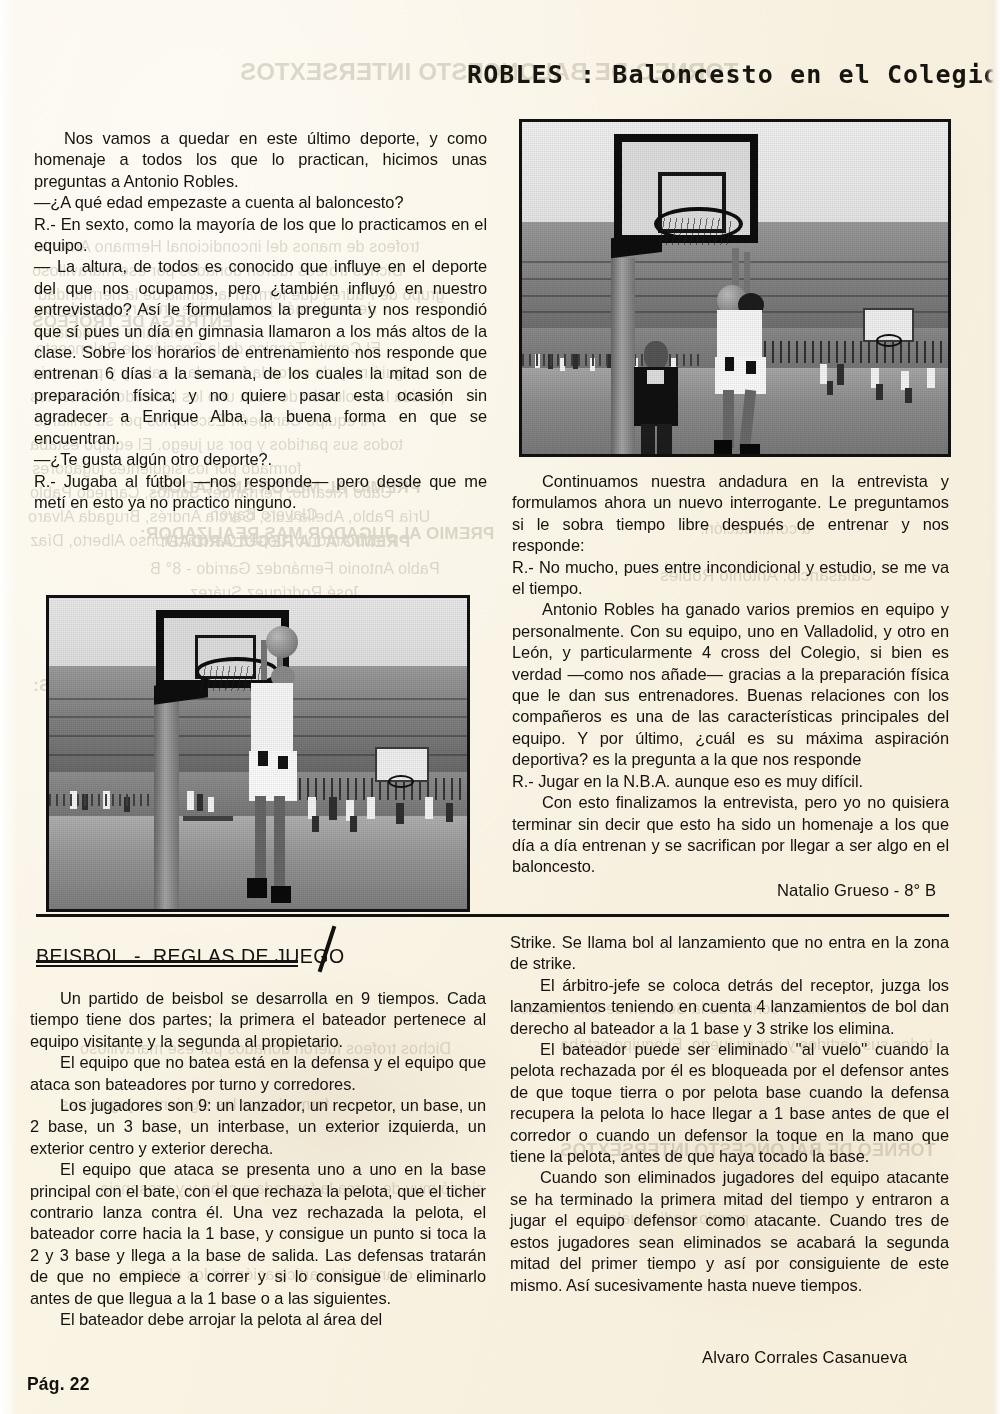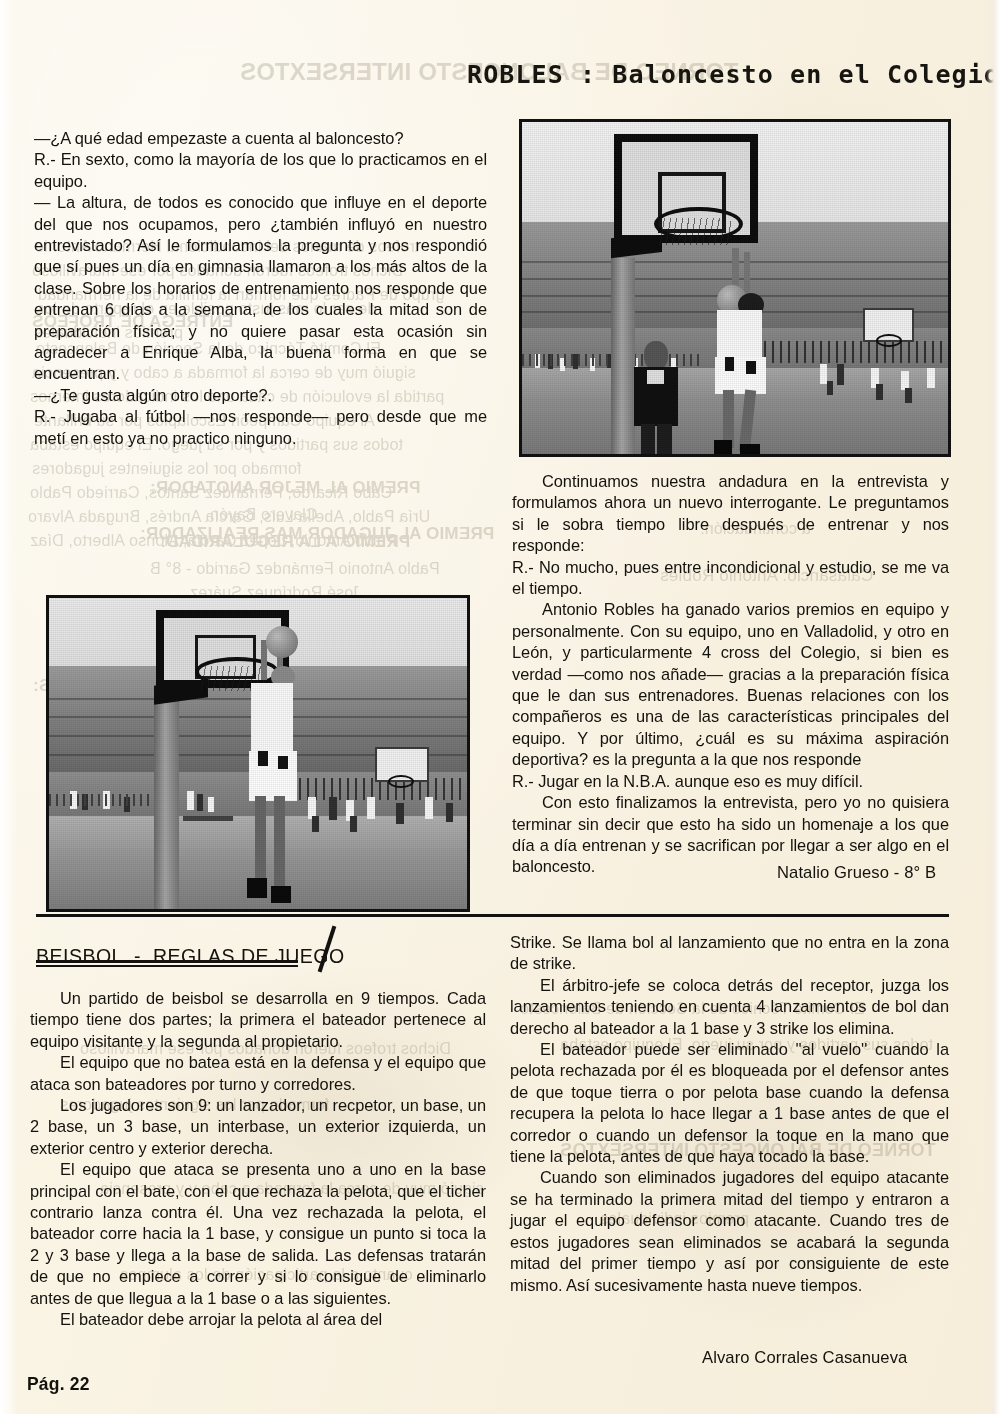--- a/index.html
+++ b/index.html
@@ -249,20 +249,21 @@
   <div class="smudge" style="left:560px; top:1000px; width:420px; height:340px;
               background: radial-gradient(ellipse, rgba(170,150,115,.12), rgba(170,150,115,0) 70%);"></div>
   <div class="smudge" style="left:600px; top:60px; width:400px; height:260px;
               background: radial-gradient(ellipse, rgba(190,170,135,.10), rgba(190,170,135,0) 70%);"></div>
 
   <div id="content">
 
     <div class="title">ROBLES : Baloncesto en el Colegio</div>
 
     <div class="col" style="left:34px; top:128px; width:453px;">
+      <p class="ind">Nos vamos a quedar en este último deporte, y como homenaje a todos los que lo practican, hicimos unas preguntas a Antonio Robles.</p>
       <p>—¿A qué edad empezaste a cuenta al baloncesto?</p>
       <p>R.- En sexto, como la mayoría de los que lo practicamos en el equipo.</p>
       <p>— La altura, de todos es conocido que influye en el deporte del que nos ocupamos, pero ¿también influyó en nuestro entrevistado? Así le formulamos la pregunta y nos respondió que sí pues un día en gimnasia llamaron a los más altos de la clase. Sobre los horarios de entrenamiento nos responde que entrenan 6 días a la semana, de los cuales la mitad son de preparación física; y no quiere pasar esta ocasión sin agradecer a Enrique Alba, la buena forma en que se encuentran.</p>
       <p>—¿Te gusta algún otro deporte?.</p>
       <p>R.- Jugaba al fútbol —nos responde— pero desde que me metí en esto ya no practico ninguno.</p>
     </div>
 
     <div class="photo" style="left:519px; top:119px; width:426px; height:332px;">
       <div class="inner">
         <div class="sky"></div>
@@ -412,21 +413,21 @@
     </div>
 
     <div class="col" style="left:512px; top:471px; width:437px;">
       <p class="ind">Continuamos nuestra andadura en la entrevista y formulamos ahora un nuevo interrogante. Le preguntamos si le sobra tiempo libre después de entrenar y nos responde:</p>
       <p>R.- No mucho, pues entre incondicional y estudio, se me va el tiempo.</p>
       <p class="ind">Antonio Robles ha ganado varios premios en equipo y personalmente. Con su equipo, uno en Valladolid, y otro en León, y particularmente 4 cross del Colegio, si bien es verdad —como nos añade— gracias a la preparación física que le dan sus entrenadores. Buenas relaciones con los compañeros es una de las características principales del equipo. Y por último, ¿cuál es su máxima aspiración deportiva? es la pregunta a la que nos responde</p>
       <p>R.- Jugar en la N.B.A. aunque eso es muy difícil.</p>
       <p class="ind">Con esto finalizamos la entrevista, pero yo no quisiera terminar sin decir que esto ha sido un homenaje a los que día a día entrenan y se sacrifican por llegar a ser algo en el baloncesto.</p>
     </div>
 
-    <div class="sign" style="left:777px; top:863px;">Natalio Grueso - 8° B</div>
+    <div class="sign" style="left:777px; top:881px;">Natalio Grueso - 8° B</div>
 
     <div class="rule-full" style="left:36px; top:914px; width:913px; height:3px;"></div>
 
     <div class="sec-head" style="left:36px; top:931px;">BEISBOL  -  REGLAS DE JUEGO</div>
     <div class="dbl-rule" style="left:36px; top:960px; width:262px;">
       <i style="height:3px;"></i>
       <i style="height:2px; margin-top:2px;"></i>
     </div>
     <div class="slash" style="left:325px; top:925px; height:48px;"></div>
 

